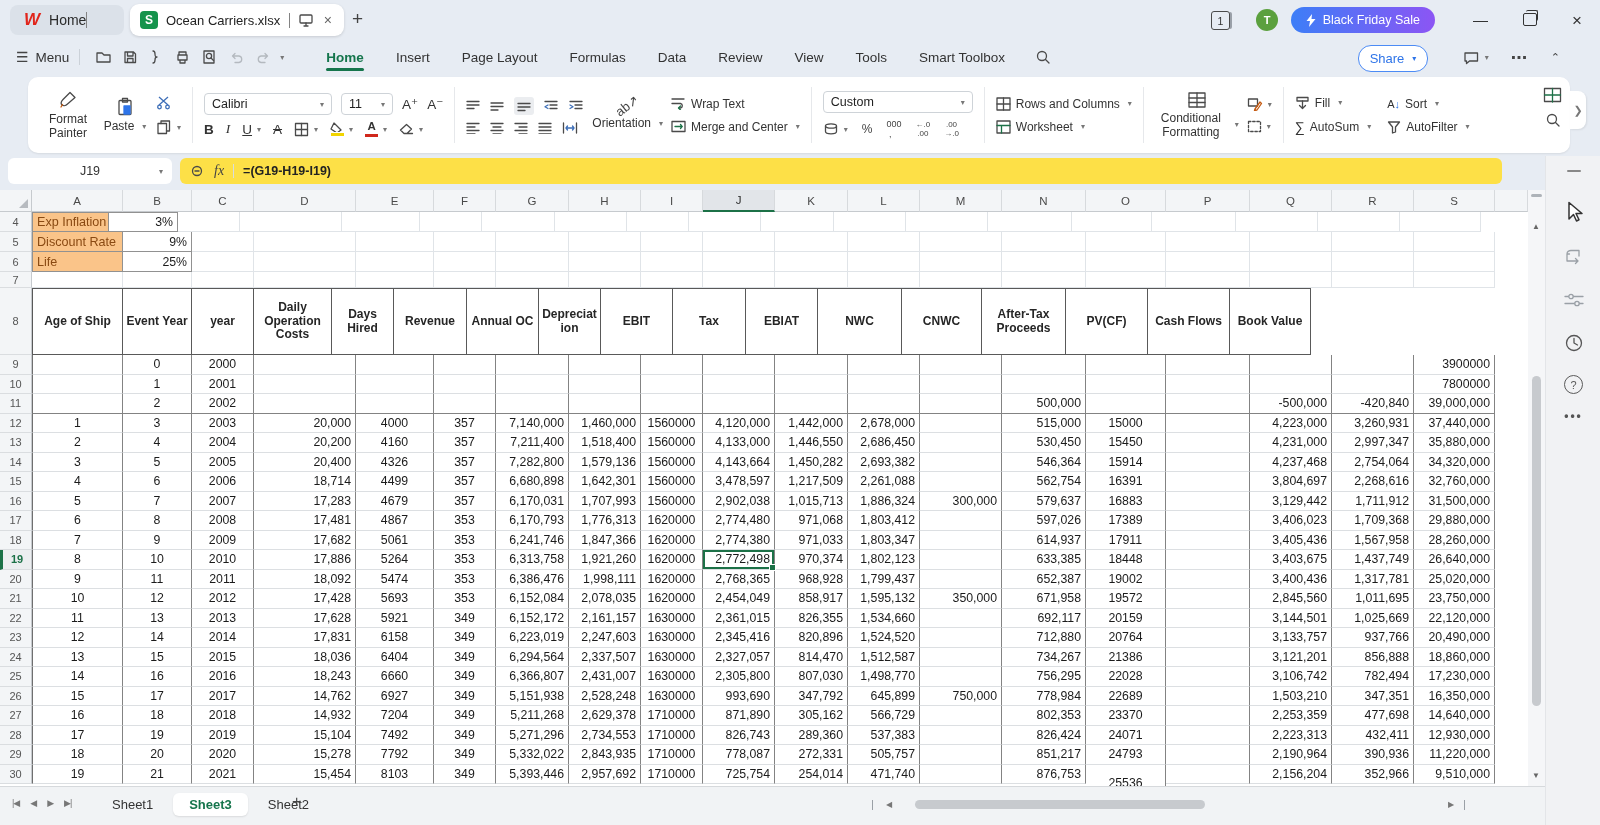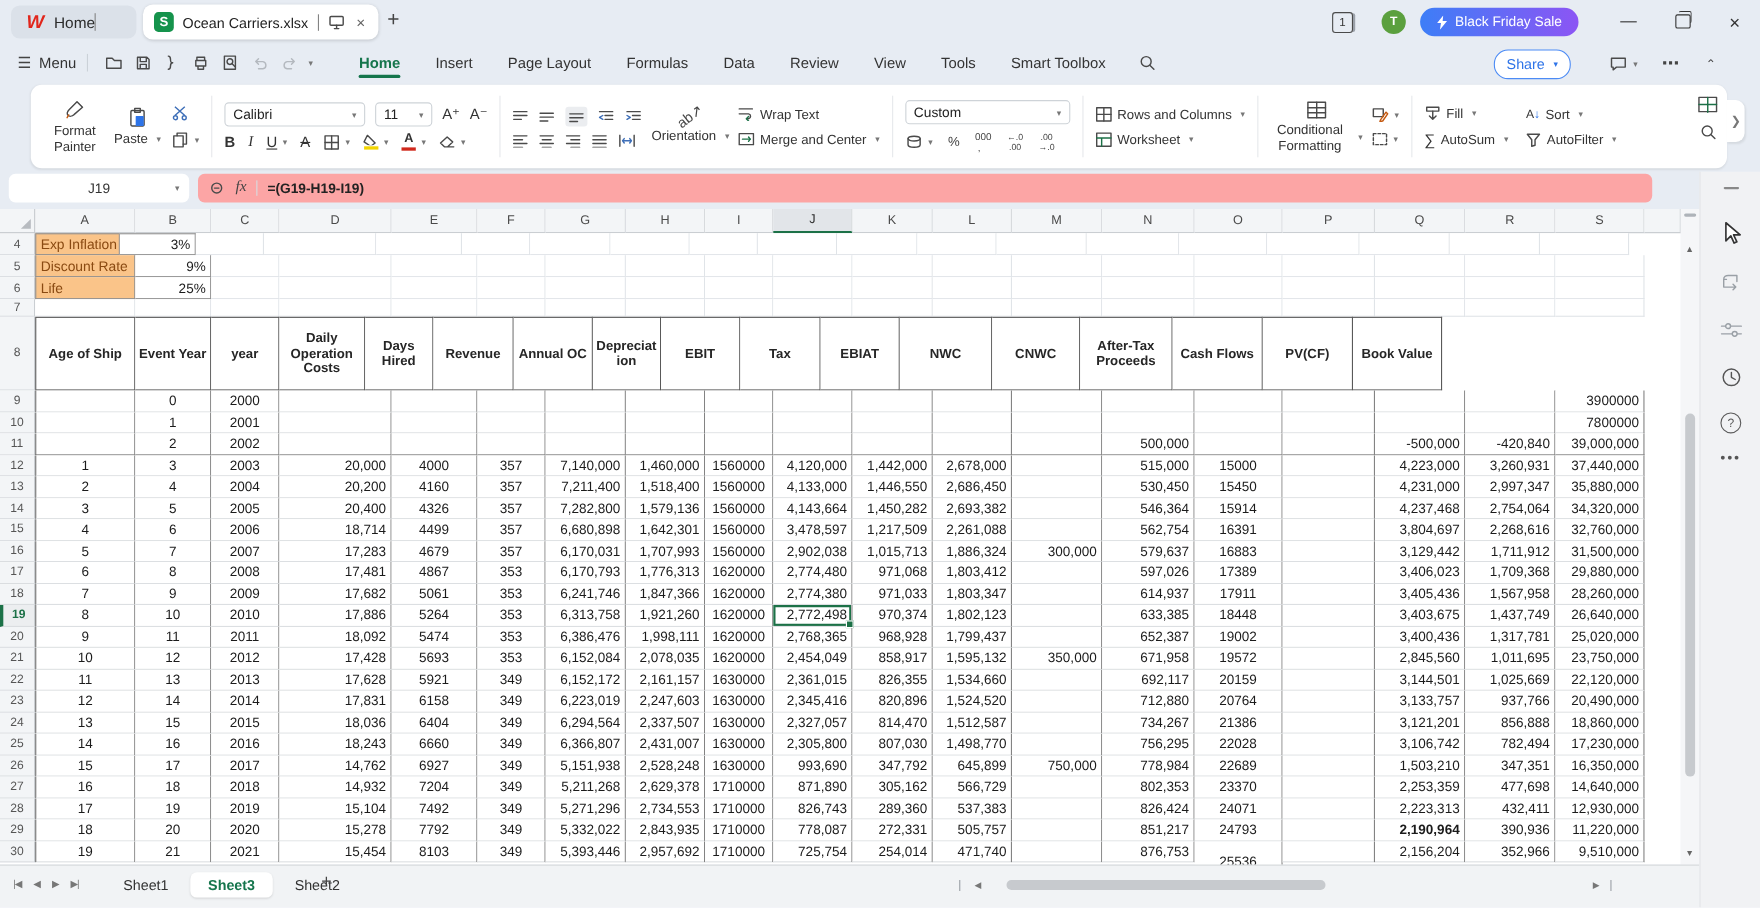--- a/index.html
+++ b/index.html
@@ -72,21 +72,21 @@
   .lblline{font-size:12px;color:#333;white-space:nowrap;display:flex;align-items:center;gap:5px;}
   .selico{background:#EBEDF0;border-radius:3px;padding:2px;}
   .rexpand{position:absolute;right:8px;top:10px;display:flex;flex-direction:column;gap:8px;align-items:center;}
   .rchev{position:absolute;right:-16px;top:14px;width:16px;height:38px;background:#fff;border-radius:0 8px 8px 0;
          box-shadow:1px 1px 2px rgba(0,0,0,.08);display:flex;align-items:center;justify-content:center;color:#777;font-size:11px;}
   
   .fbar{position:absolute;top:157px;left:0;width:1544px;height:30px;}
   .namebox{position:absolute;left:8px;top:1px;width:164px;height:26px;background:#fff;border-radius:6px;
            display:flex;align-items:center;justify-content:center;font-size:12.5px;color:#333;}
   .namebox .dd{position:absolute;right:9px;}
-  .fxbox{position:absolute;left:180px;top:1px;width:1322px;height:26px;background:#fca5a5;border-radius:6px;
+  .fxbox{position:absolute;left:180px;top:1px;width:1322px;height:26px;background:#fde047;border-radius:6px;
          display:flex;align-items:center;padding:0 10px;box-sizing:border-box;gap:9px;}
   .fx{font-family:"Liberation Serif",serif;font-style:italic;font-size:14px;color:#444;}
   .fdiv{width:1px;height:14px;background:#D8DCE0;}
   .formula{font-size:12.5px;font-weight:bold;color:#222;}
   
   .gridbg{position:absolute;top:190px;left:0;width:1528px;height:596px;background:#fff;}
   #grid{position:absolute;top:190px;left:0;}
   .grow{display:flex;}
   .gcorner{width:32px;height:22px;background:#F3F5F7;border-right:1px solid #C6CACE;border-bottom:1px solid #C6CACE;
            box-sizing:border-box;position:relative;}
@@ -659,22 +659,22 @@
       <div class="c h8 t" style="width: 62px; height: 67px;">Days Hired</div>
       <div class="c h8 t" style="width: 73px; height: 67px;">Revenue</div>
       <div class="c h8 t" style="width: 72px; height: 67px;">Annual OC</div>
       <div class="c h8 t" style="width: 62px; height: 67px;">Depreciation</div>
       <div class="c h8 t" style="width: 72px; height: 67px;">EBIT</div>
       <div class="c h8 t" style="width: 73px; height: 67px;">Tax</div>
       <div class="c h8 t" style="width: 72px; height: 67px;">EBIAT</div>
       <div class="c h8 t" style="width: 84px; height: 67px;">NWC</div>
       <div class="c h8 t" style="width: 80px; height: 67px;">CNWC</div>
       <div class="c h8 t" style="width: 84px; height: 67px;">After-Tax Proceeds</div>
+      <div class="c h8 t" style="width: 82px; height: 67px;">PV(CF)</div>
       <div class="c h8 t" style="width: 82px; height: 67px;">Cash Flows</div>
-      <div class="c h8 t" style="width: 82px; height: 67px;">PV(CF)</div>
       <div class="c h8 t" style="width: 81px; height: 67px;">Book Value</div>
     </div>
     <div class="grow">
       <div class="gut" style="height: 19.5px;">9</div>
       <div class="c d t tl ctr" style="width: 91px; height: 19.5px;"></div>
       <div class="c d t ctr" style="width: 69px; height: 19.5px;">0</div>
       <div class="c d t ctr" style="width: 62px; height: 19.5px;">2000</div>
       <div class="c d t rt" style="width: 102px; height: 19.5px;"></div>
       <div class="c d t ctr" style="width: 78px; height: 19.5px;"></div>
       <div class="c d t ctr" style="width: 62px; height: 19.5px;"></div>
@@ -1121,21 +1121,21 @@
       <div class="c d t rt" style="width: 73px; height: 19.5px;">5,332,022</div>
       <div class="c d t rt" style="width: 72px; height: 19.5px;">2,843,935</div>
       <div class="c d t ctr" style="width: 62px; height: 19.5px;">1710000</div>
       <div class="c d t rt" style="width: 72px; height: 19.5px;">778,087</div>
       <div class="c d t rt" style="width: 73px; height: 19.5px;">272,331</div>
       <div class="c d t rt" style="width: 72px; height: 19.5px;">505,757</div>
       <div class="c d t rt" style="width: 82px; height: 19.5px;"></div>
       <div class="c d t rt" style="width: 84px; height: 19.5px;">851,217</div>
       <div class="c d t ctr" style="width: 80px; height: 19.5px;">24793</div>
       <div class="c d t rt" style="width: 84px; height: 19.5px;"></div>
-      <div class="c d t rt" style="width: 82px; height: 19.5px; font-weight: bold;">2,190,964</div>
+      <div class="c d t rt" style="width: 82px; height: 19.5px;">2,190,964</div>
       <div class="c d t rt" style="width: 82px; height: 19.5px;">390,936</div>
       <div class="c d t rt" style="width: 81px; height: 19.5px;">11,220,000</div>
     </div>
     <div class="grow">
       <div class="gut" style="height: 19.5px;">30</div>
       <div class="c d t tl ctr" style="width: 91px; height: 19.5px;">19</div>
       <div class="c d t ctr" style="width: 69px; height: 19.5px;">21</div>
       <div class="c d t ctr" style="width: 62px; height: 19.5px;">2021</div>
       <div class="c d t rt" style="width: 102px; height: 19.5px;">15,454</div>
       <div class="c d t ctr" style="width: 78px; height: 19.5px;">8103</div>

